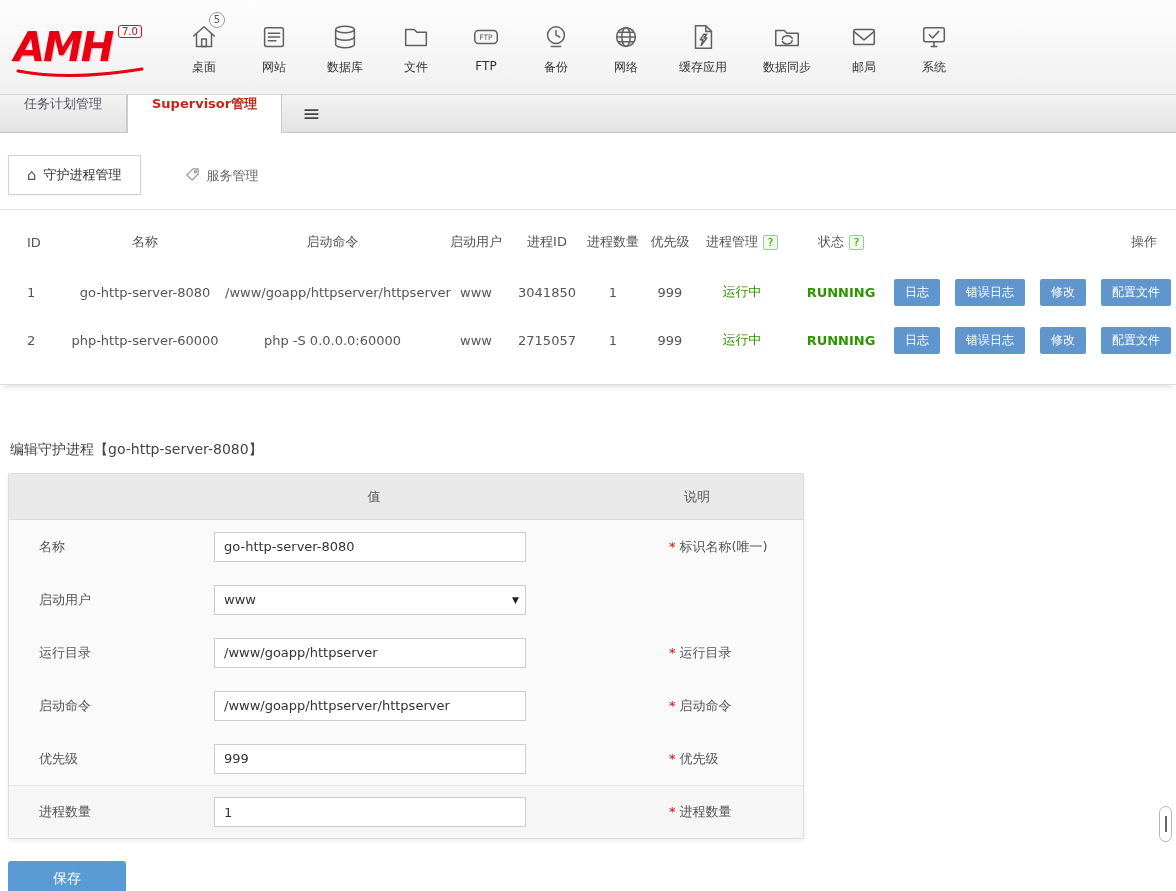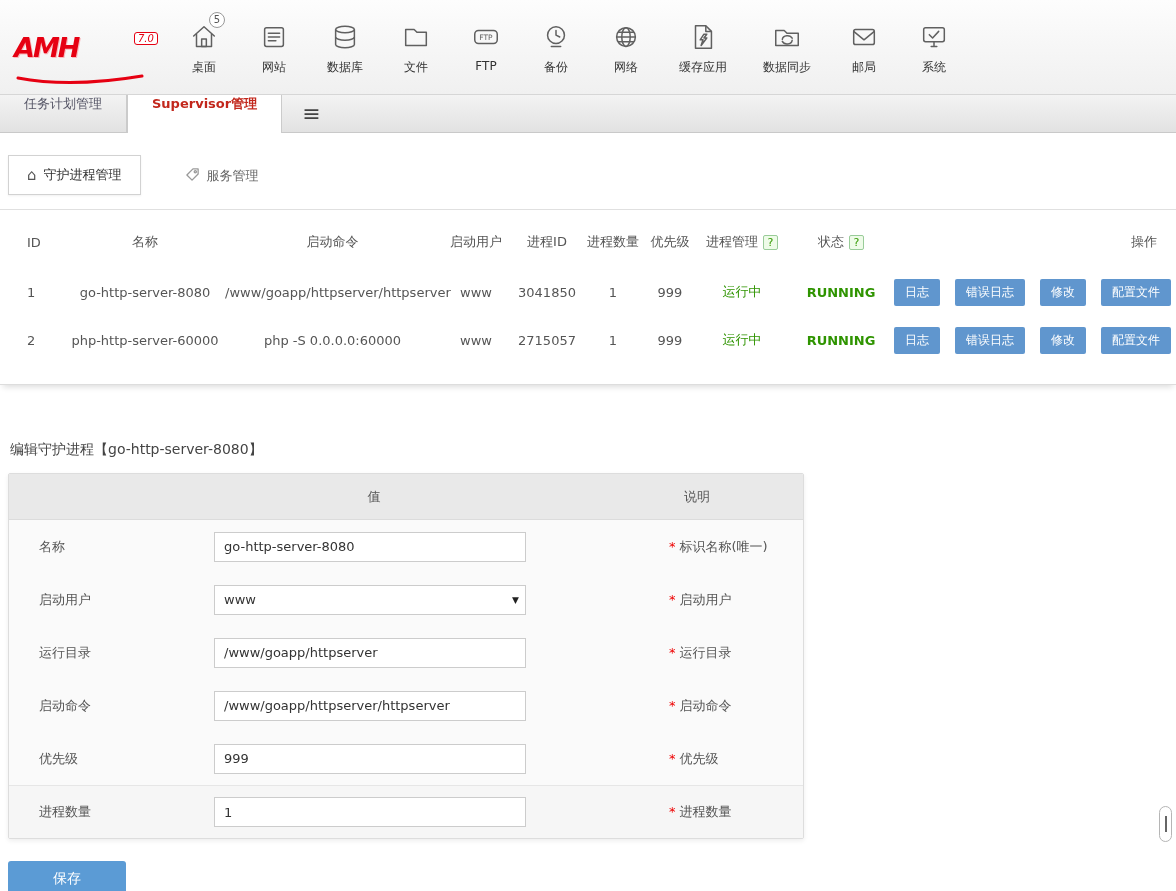--- a/index.html
+++ b/index.html
@@ -4,23 +4,23 @@
 <style>
   * { margin:0; padding:0; box-sizing:border-box; }
   html,body { width:1176px; height:891px; overflow:hidden; background:#fff;
     font-family:"DejaVu Sans","Liberation Sans",sans-serif; }
   body { position:relative; }
 
   
   .header { height:95px; background:linear-gradient(#fdfdfd,#f0f0f0);
     border-bottom:1px solid #d6d6d6; display:flex; align-items:center; padding:0 14px; }
   .logo { width:150px; position:relative; }
-  .logo-text { font-size:27px; font-weight:900; font-style:italic; color:#e60012;
+  .logo-text { font-size:40px; font-weight:900; font-style:italic; color:#e60012;
     letter-spacing:-2px; text-shadow:1px 1px 0 #f8b9bd; line-height:1; }
-  .logo-ver { position:absolute; top:-2px; left:120px; font-size:10px; font-style:italic;
+  .logo-ver { position:absolute; top:-2px; left:104px; font-size:10px; 
     color:#e60012; border:1px solid #e60012; border-radius:3px; padding:0 3px; background:#fff; }
   .logo-swoosh { position:absolute; left:2px; top:40px; }
   .nav { display:flex; align-items:flex-start; gap:14px; margin-left:12px; }
   .nav-item { display:flex; flex-direction:column; align-items:center; gap:5px;
     padding:8px 10px 7px; min-width:56px; cursor:pointer; border:1px solid transparent; border-radius:2px; position:relative; }
   .nav-item.active { border:1px solid #c9c9c9; background:#f6f6f6; box-shadow:inset 0 0 2px rgba(0,0,0,.05); }
   .nav-label { font-size:12px; color:#333; white-space:nowrap; }
   .nav-ico { height:34px; display:flex; align-items:center; }
   .nav-badge { position:absolute; top:0; right:6px; width:16px; height:16px; border:1px solid #999;
     border-radius:50%; background:#fff; font-size:10px; color:#555; display:flex;
@@ -331,21 +331,20 @@
   </div>
 
   <div class="frow">
     <div class="flabel">启动用户</div>
     <div>
       <div class="selbox">
         <span>www</span>
         <span class="sel-arrow">▼</span>
       </div>
     </div>
-    <div class="fdesc"><span class="star">*</span><span>启动用户</span></div>
   </div>
 
   <div class="frow">
     <div class="flabel">运行目录</div>
     <div><input class="tin" type="text" value="/www/goapp/httpserver" style=""></div>
     <div class="fdesc"><span class="star">*</span><span>运行目录</span></div>
   </div>
 
   <div class="frow">
     <div class="flabel">启动命令</div>

